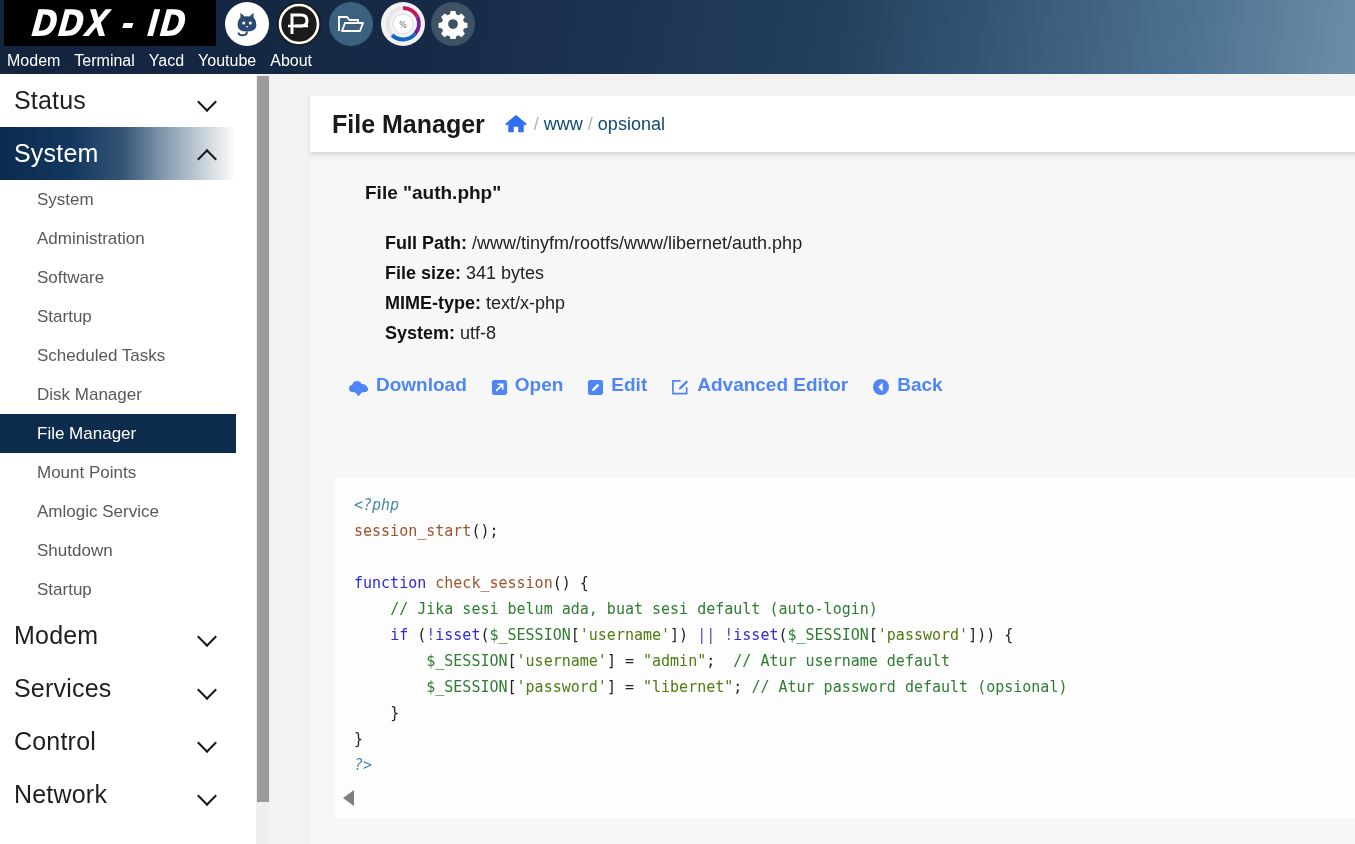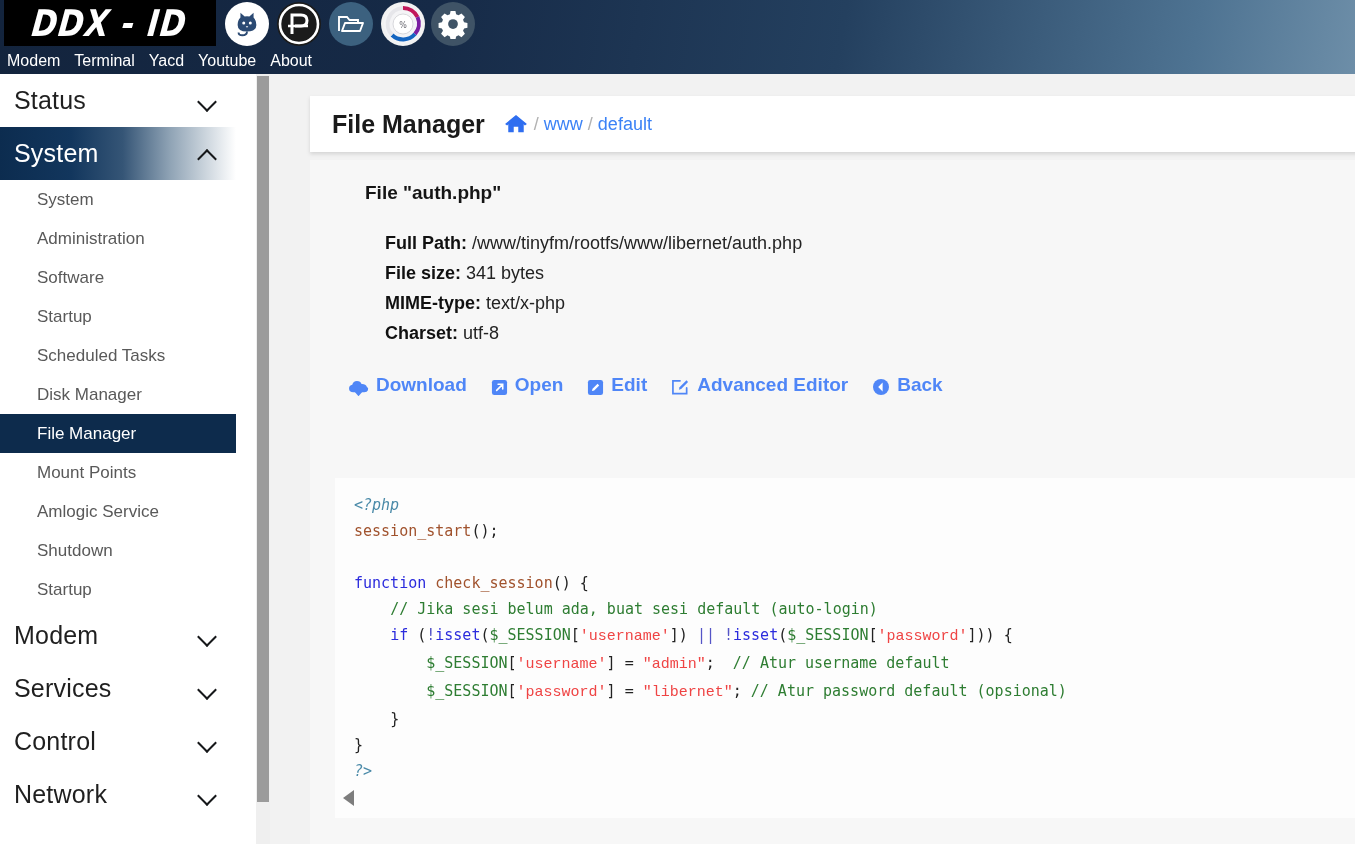--- a/index.html
+++ b/index.html
@@ -126,21 +126,21 @@
     margin-left: 22px;
     font-size: 25px; font-weight: bold; color: #1a1a1a;
   }
   #breadcrumb {
     margin-left: 20px;
     display: flex; align-items: center;
     font-size: 18px;
   }
   #home-icon { width: 22px; height: 20px; margin-right: 2px; display:block; }
   .bc-sep { color: #b2b2b2; margin: 0 5px; }
-  .bc-link { color: #3b82f6; cursor: pointer; }
+  .bc-link { color: #0c4a6e; cursor: pointer; }
 
   
   #content-panel {
     position: absolute; left: 40px; top: 86px;
     width: 1300px; height: 684px;
     background: #f7f7f7;
   }
   #file-info { padding: 22px 55px 0 55px; }
   .fi-title {
     font-size: 19px; font-weight: bold; color: #151515;
@@ -177,21 +177,21 @@
     font-size: 15px; line-height: 26px;
     color: #222222;
     white-space: pre;
   }
   .t-tag  { color: #4a8aa8; font-style: italic; }
   .t-fn   { color: #a0522d; }
   .t-kw   { color: #2b2bdd; }
   .t-fname{ color: #a0522d; }
   .t-com  { color: #2e7d32; }
   .t-var  { color: #2e7d32; }
-  .t-str  { color: #ef4444; font-family: Liberation Mono, monospace; }
+  .t-str  { color: #4d7c0f; }
   .t-pun  { color: #222222; }
   .t-op   { color: #5555c7; }
 
   #code-scroll-arrow {
     position: absolute; left: 8px; bottom: 12px;
     width: 0; height: 0;
     border-top: 8px solid transparent;
     border-bottom: 8px solid transparent;
     border-right: 11px solid #7d7d7d;
     cursor: pointer;
@@ -312,21 +312,21 @@
     <div id="breadcrumb">
       <span>
         <svg id="home-icon" viewBox="0 0 24 22">
           <path d="M12 2 L23 11 L20.5 11 L20.5 20 L14.5 20 L14.5 14 L9.5 14 L9.5 20 L3.5 20 L3.5 11 L1 11 Z" fill="#2f6ef0"></path>
           <path d="M12 1 L24 11 L21.8 12.6 L12 4.2 L2.2 12.6 L0 11 Z" fill="#2f6ef0"></path>
         </svg>
       </span>
       <span class="bc-sep">/</span>
       <span class="bc-link">www</span>
       <span class="bc-sep">/</span>
-      <span class="bc-link">default</span>
+      <span class="bc-link">opsional</span>
     </div>
 
   </div>
 
   <div id="content-panel">
 
     <div id="file-info">
       <div class="fi-title">File "auth.php"</div>
       <div class="fi-row">
         <b>Full Path:</b>
@@ -334,21 +334,21 @@
       </div>
       <div class="fi-row">
         <b>File size:</b>
         <span>341 bytes</span>
       </div>
       <div class="fi-row">
         <b>MIME-type:</b>
         <span>text/x-php</span>
       </div>
       <div class="fi-row">
-        <b>Charset:</b>
+        <b>System:</b>
         <span>utf-8</span>
       </div>
     </div>
 
     <div id="actions">
 
       <div class="act">
         <span class="ai">
           <svg width="21" height="17" viewBox="0 0 22 18">
             <path d="M5.5 14 Q1 14 1 10 Q1 6.6 4.4 6.1 Q5.2 2 9.4 2 Q13.2 2 14.2 5.3 Q18.5 5 19.8 8.2 Q22 9.4 21 12 Q20.2 14 17 14 Z" fill="#4f86f7"></path>

